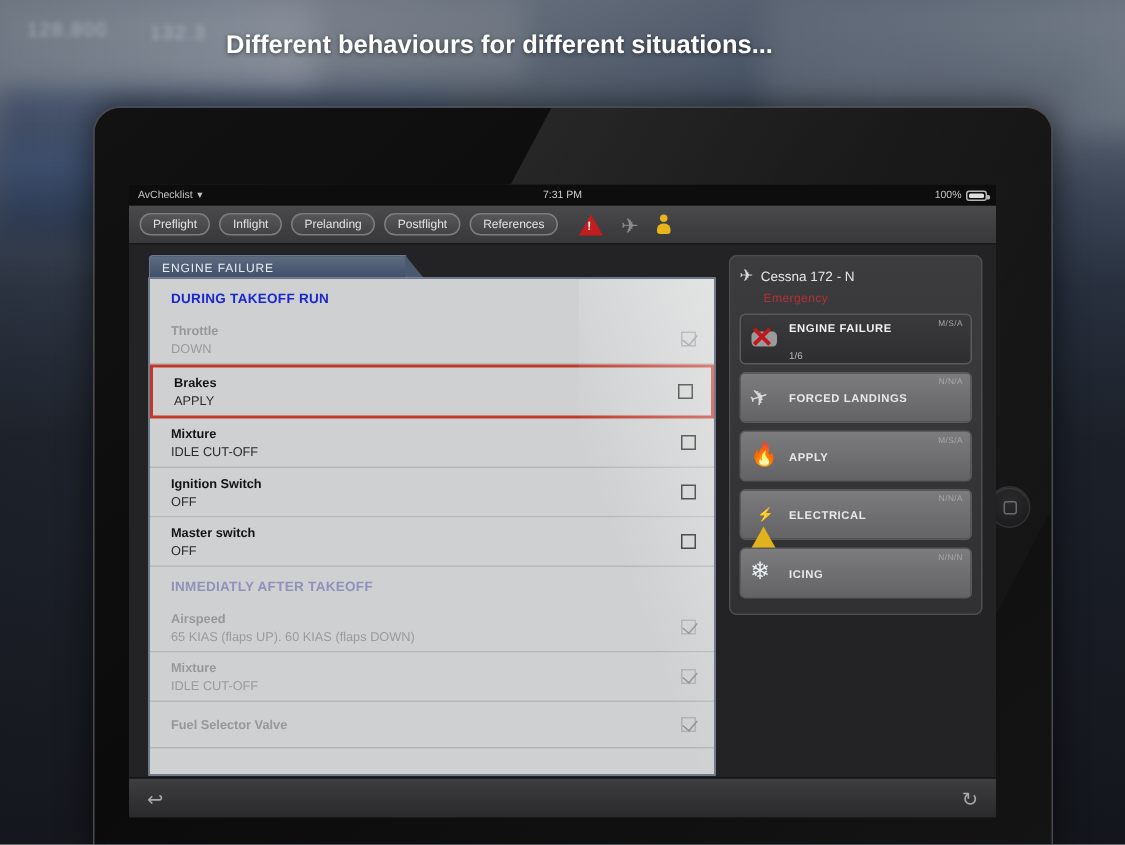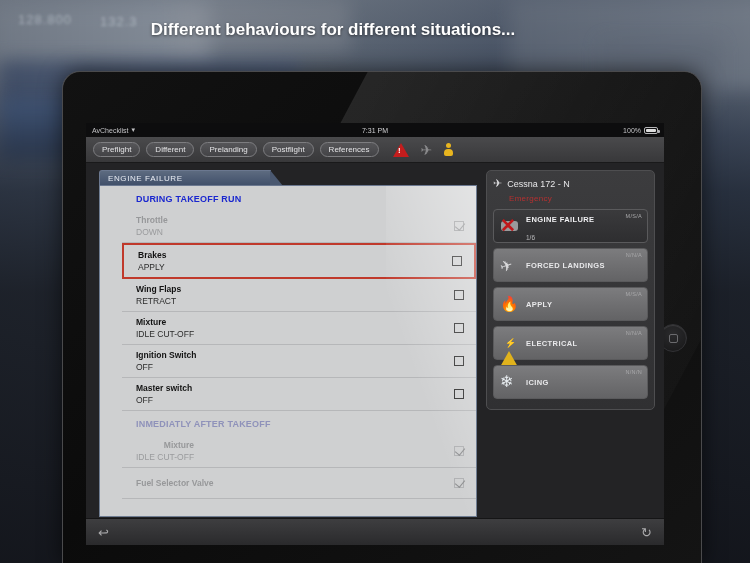--- a/index.html
+++ b/index.html
@@ -117,42 +117,42 @@
     display:flex; align-items:center; padding-left:8px;
     border-radius: 3px 0 0 0; border:1px solid #6b7890; border-bottom:none;
   }
   .tab-header:after{
     content:""; position:absolute; right:-13px; top:-1px;
     width:0;height:0;border-bottom:16px solid #4a5870; border-right:13px solid transparent;
   }
   .list-frame {
     width: 378px; height: 332px; background:#cfd0d1;
     border:1px solid #6f7d92; border-top: 1px solid #6b7890;
-    position:relative; overflow:hidden;padding-left:22px;
+    position:relative; overflow:hidden;
   }
   .list-frame:before{
     content:""; position:absolute; right:0; top:0; width:90px; height:100%;
     background: linear-gradient(250deg, rgba(255,255,255,.42), rgba(255,255,255,0) 62%);
     pointer-events:none; z-index:3;
   }
   .sect-head {
     padding: 8px 10px 6px 14px; font-size:9px; font-weight:bold;
     color:#1a27cf; letter-spacing:.2px; background:#cfd0d1;
   }
   .sect-head.dim { color:#8f92ba; }
   .row {
     display:flex; align-items:center; justify-content:space-between;
     padding: 4px 12px 4px 14px; min-height: 31px;
     background:#cfd0d1; border-bottom:1px solid #b6b7b9;
     position:relative;
   }
   .row-txt .t1 { font-size:8.5px; font-weight:bold; color:#131313; line-height:12px;}
   .row-txt .t2 { font-size:8.5px; color:#2a2a2a; line-height:12px;}
   .row.dim .t1, .row.dim .t2 { color:#9a9b9d; font-weight:normal;}
-  .row.dim .t1 { font-weight:bold; color:#97989a;text-align:right;}
+  .row.dim .t1 { font-weight:bold; color:#97989a;}
   .chk { width:10px; height:10px; border:1.4px solid #2b2b2b; background:transparent;}
   .chk.dimbox { border-color:#9d9ea0; position:relative;}
   .chk.dimbox:after{
     content:""; position:absolute; left:2px; top:-1px; width:5px; height:8px;
     border-right:1.6px solid #8e8f91; border-bottom:1.6px solid #8e8f91;
     transform: rotate(40deg);
   }
   .row.highlight { border:2px solid #c0392b; border-left:2px solid #c0392b; z-index:2;}
 
   
@@ -229,21 +229,21 @@
         <div class="sb-right">
           <span>100%</span>
           <span class="batt">
               <i></i>
             </span>
         </div>
       </div>
 
       <div class="toolbar">
         <div class="tab-btn">Preflight</div>
-        <div class="tab-btn">Different</div>
+        <div class="tab-btn">Inflight</div>
         <div class="tab-btn">Prelanding</div>
         <div class="tab-btn">Postflight</div>
         <div class="tab-btn">References</div>
         <div class="tb-icons">
           <span class="warn-tri"></span>
           <span class="plane-ic">✈</span>
           <span class="person-ic"></span>
         </div>
       </div>
 
@@ -264,27 +264,20 @@
             </div>
 
             <div class="row highlight">
               <div class="row-txt">
                 <div class="t1">Brakes</div>
                 <div class="t2">APPLY</div>
               </div>
               <div class="chk"></div>
             </div>
 
-            <div class="row">
-              <div class="row-txt">
-                <div class="t1">Wing Flaps</div>
-                <div class="t2">RETRACT</div>
-              </div>
-              <div class="chk"></div>
-            </div>
 
             <div class="row">
               <div class="row-txt">
                 <div class="t1">Mixture</div>
                 <div class="t2">IDLE CUT-OFF</div>
               </div>
               <div class="chk"></div>
             </div>
 
             <div class="row">
@@ -298,20 +291,27 @@
             <div class="row">
               <div class="row-txt">
                 <div class="t1">Master switch</div>
                 <div class="t2">OFF</div>
               </div>
               <div class="chk"></div>
             </div>
 
             <div class="sect-head dim">INMEDIATLY AFTER TAKEOFF</div>
 
+            <div class="row dim">
+              <div class="row-txt">
+                <div class="t1">Airspeed</div>
+                <div class="t2">65 KIAS (flaps UP). 60 KIAS (flaps DOWN)</div>
+              </div>
+              <div class="chk dimbox" style="border-color:#b0b1b3;"></div>
+            </div>
 
             <div class="row dim">
               <div class="row-txt">
                 <div class="t1">Mixture</div>
                 <div class="t2">IDLE CUT-OFF</div>
               </div>
               <div class="chk dimbox" style="border-color:#b0b1b3;"></div>
             </div>
 
             <div class="row dim">

